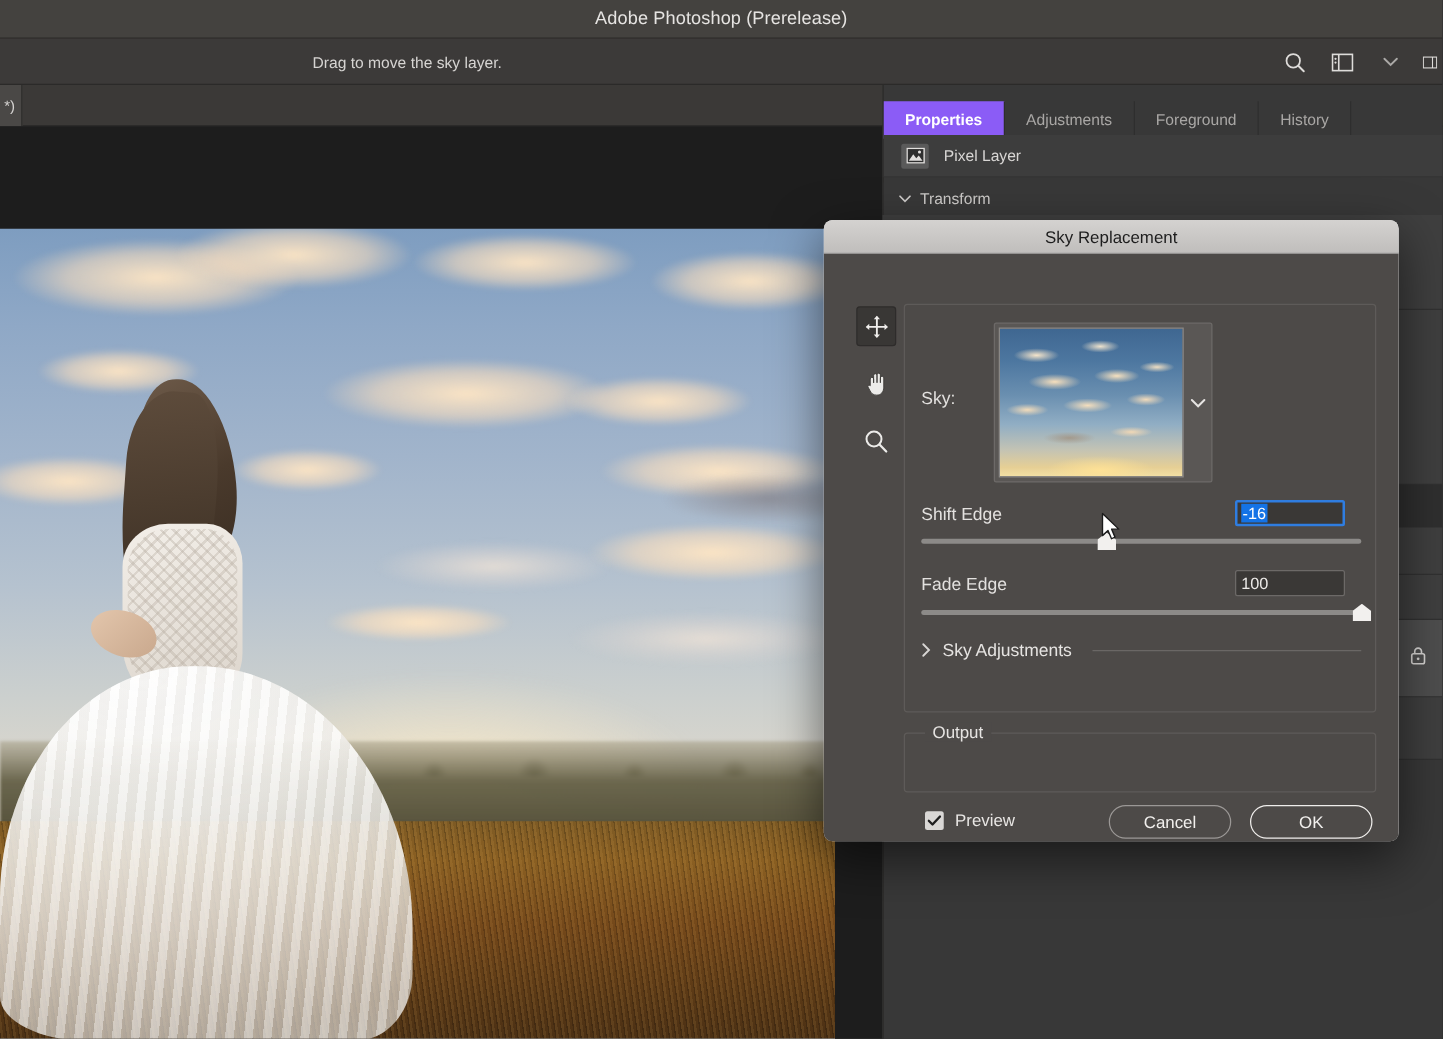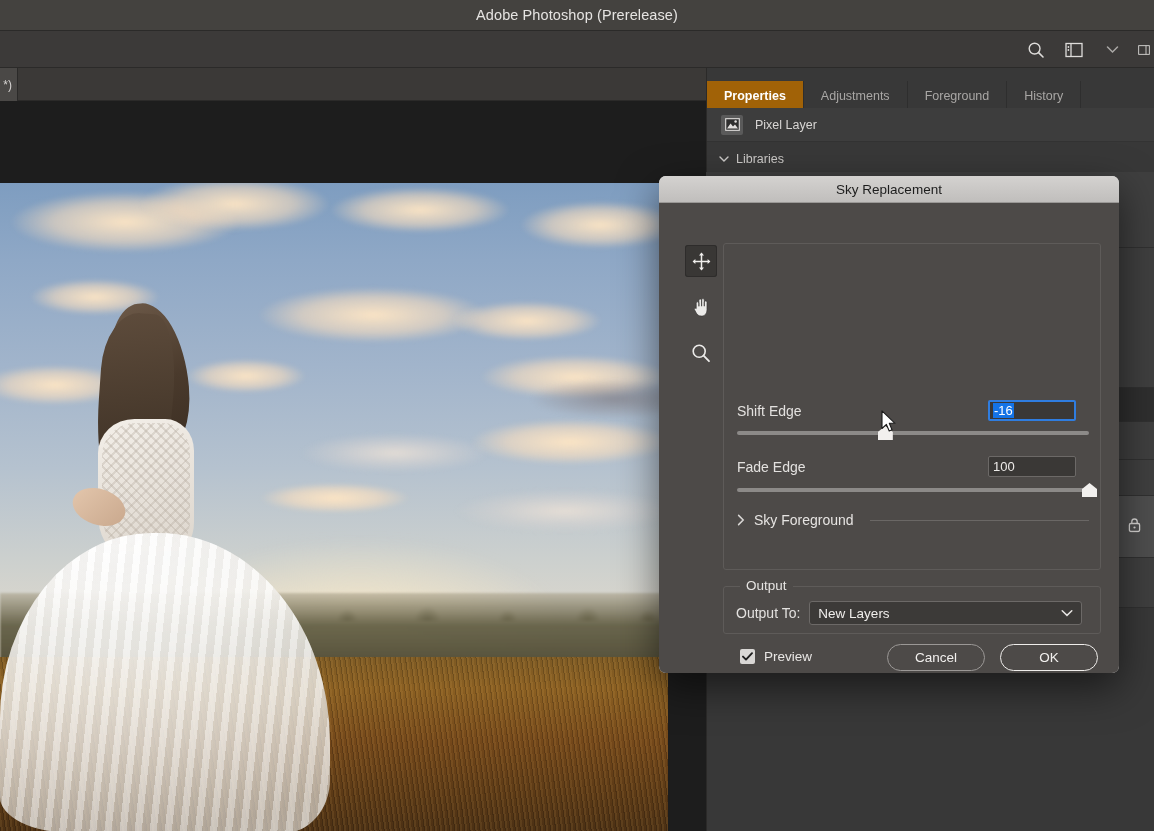--- a/index.html
+++ b/index.html
@@ -172,21 +172,21 @@
   }
   .dock-tabs {
     position: absolute; left: 0; top: 13px; width: 448px; height: 31px;
     display: flex; align-items: stretch; border-bottom: 1px solid #2e2e2e;
   }
   .dock-tab {
     display: flex; align-items: center; padding: 0 17px;
     font-size: 12.5px; color: #a9a7a5; cursor: pointer;
     border-right: 1px solid #2e2e2e;
   }
-  .dock-tab.active { color: #ffffff; background: #a16207; font-weight: bold; }
+  .dock-tab.active { color: #ffffff; background: #8b5cf6; font-weight: bold; }
   .panel-row {
     position: absolute; left: 0; top: 40px; width: 448px; height: 34px;
     display: flex; align-items: center; gap: 12px; padding-left: 14px;
     background: #3d3d3d; border-bottom: 1px solid #333;
   }
   .pixel-ico {
     width: 22px; height: 20px; background: #5a5a5a; border-radius: 2px;
     display: flex; align-items: center; justify-content: center;
   }
   .panel-row .lbl { color: #d8d6d4; font-size: 12.5px; }
@@ -338,20 +338,21 @@
 </head>
 <body>
 
 <div id="root">
 
   <div class="app-titlebar">
     <div class="title">Adobe Photoshop (Prerelease)</div>
   </div>
 
   <div class="options-bar">
+    <div class="options-hint">Drag to move the sky layer.</div>
     <div class="options-icons">
       <div class="icon-btn">
         <svg width="18" height="18" viewBox="0 0 18 18">
             <circle cx="7.6" cy="7.6" r="5.4" fill="none" stroke="#dedcda" stroke-width="1.4"></circle>
             <line x1="11.6" y1="11.6" x2="16" y2="16" stroke="#dedcda" stroke-width="1.6" stroke-linecap="round"></line>
           </svg>
       </div>
       <div class="icon-btn">
         <svg width="18" height="16" viewBox="0 0 18 16">
             <rect x="1" y="1.5" width="16" height="13" fill="none" stroke="#dedcda" stroke-width="1.3"></rect>
@@ -428,21 +429,21 @@
             <circle cx="10.6" cy="3.6" r="1.25" fill="#e2e0de"></circle>
           </svg>
       </div>
       <div class="lbl">Pixel Layer</div>
     </div>
 
     <div class="transform-row">
       <svg width="10" height="8" viewBox="0 0 10 8">
           <polyline points="1,2 5,6 9,2" fill="none" stroke="#cbc9c7" stroke-width="1.4" stroke-linecap="round"></polyline>
         </svg>
-      <span>Libraries</span>
+      <span>Transform</span>
     </div>
 
     <div class="dock-strip" style="top:104px; height:76px;"></div>
     <div class="dock-strip" style="top:180px; height:140px;"></div>
     <div class="dock-strip sel" style="top:320px; height:34px;"></div>
     <div class="dock-strip" style="top:354px; height:38px;"></div>
     <div class="dock-strip" style="top:392px; height:36px;"></div>
     <div class="dock-strip light" style="top:428px; height:62px;">
       <span class="lock-ico">
         <svg width="13" height="15" viewBox="0 0 13 15">
@@ -485,20 +486,31 @@
         <div class="tool">
           <svg width="20" height="20" viewBox="0 0 20 20">
             <circle cx="8.2" cy="8.2" r="6" fill="none" stroke="#ecebe9" stroke-width="1.6"></circle>
             <line x1="12.6" y1="12.6" x2="18" y2="18.2" stroke="#ecebe9" stroke-width="1.8" stroke-linecap="round"></line>
           </svg>
         </div>
       </div>
 
       <div class="group-box">
 
+        <div class="sky-row">
+          <div class="sky-label">Sky:</div>
+          <div class="sky-picker">
+            <div class="sky-thumb"></div>
+            <div class="sky-caret">
+              <svg width="13" height="9" viewBox="0 0 13 9">
+                  <polyline points="1.5,2 6.5,7 11.5,2" fill="none" stroke="#e6e4e2" stroke-width="1.6" stroke-linecap="round"></polyline>
+                </svg>
+            </div>
+          </div>
+        </div>
 
         <div class="slider-label" style="left:13px; top:159px;">Shift Edge</div>
         <div class="num-field focused" style="left:264px; top:156px;">
           <span class="sel">-16</span>
         </div>
         <div class="track" style="left:13px; top:187px; width:352px;">
           <div class="knob" style="left:42%; top:-5px;"></div>
         </div>
 
         <div class="slider-label" style="left:13px; top:215px;">Fade Edge</div>
@@ -506,37 +518,28 @@
           <span>100</span>
         </div>
         <div class="track" style="left:13px; top:244px; width:352px;">
           <div class="knob" style="left:100%; top:-5px;"></div>
         </div>
 
         <div class="disclosure" style="top:268px;">
           <svg width="8" height="12" viewBox="0 0 8 12">
               <polyline points="1.6,1.4 6.2,6 1.6,10.6" fill="none" stroke="#d8d6d4" stroke-width="1.5" stroke-linecap="round"></polyline>
             </svg>
-          <span class="dtxt">Sky Foreground</span>
+          <span class="dtxt">Sky Adjustments</span>
           <span class="rule"></span>
         </div>
 
       </div>
 
       <div class="output-box">
         <div class="output-legend">Output</div>
-        <div class="output-row">
-          <span class="olbl">Output To:</span>
-          <div class="select">
-            <span>New Layers</span>
-            <svg width="12" height="8" viewBox="0 0 12 8">
-                <polyline points="1.2,1.8 6,6.4 10.8,1.8" fill="none" stroke="#e6e4e2" stroke-width="1.5" stroke-linecap="round"></polyline>
-              </svg>
-          </div>
-        </div>
       </div>
 
       <div class="footer">
         <div class="preview-wrap">
           <span class="cb">
             <svg width="11" height="9" viewBox="0 0 11 9">
                 <polyline points="1,4.6 4,7.6 10,1.2" fill="none" stroke="#1f1f1f" stroke-width="1.9" stroke-linecap="round" stroke-linejoin="round"></polyline>
               </svg>
           </span>
           <span class="plbl">Preview</span>

